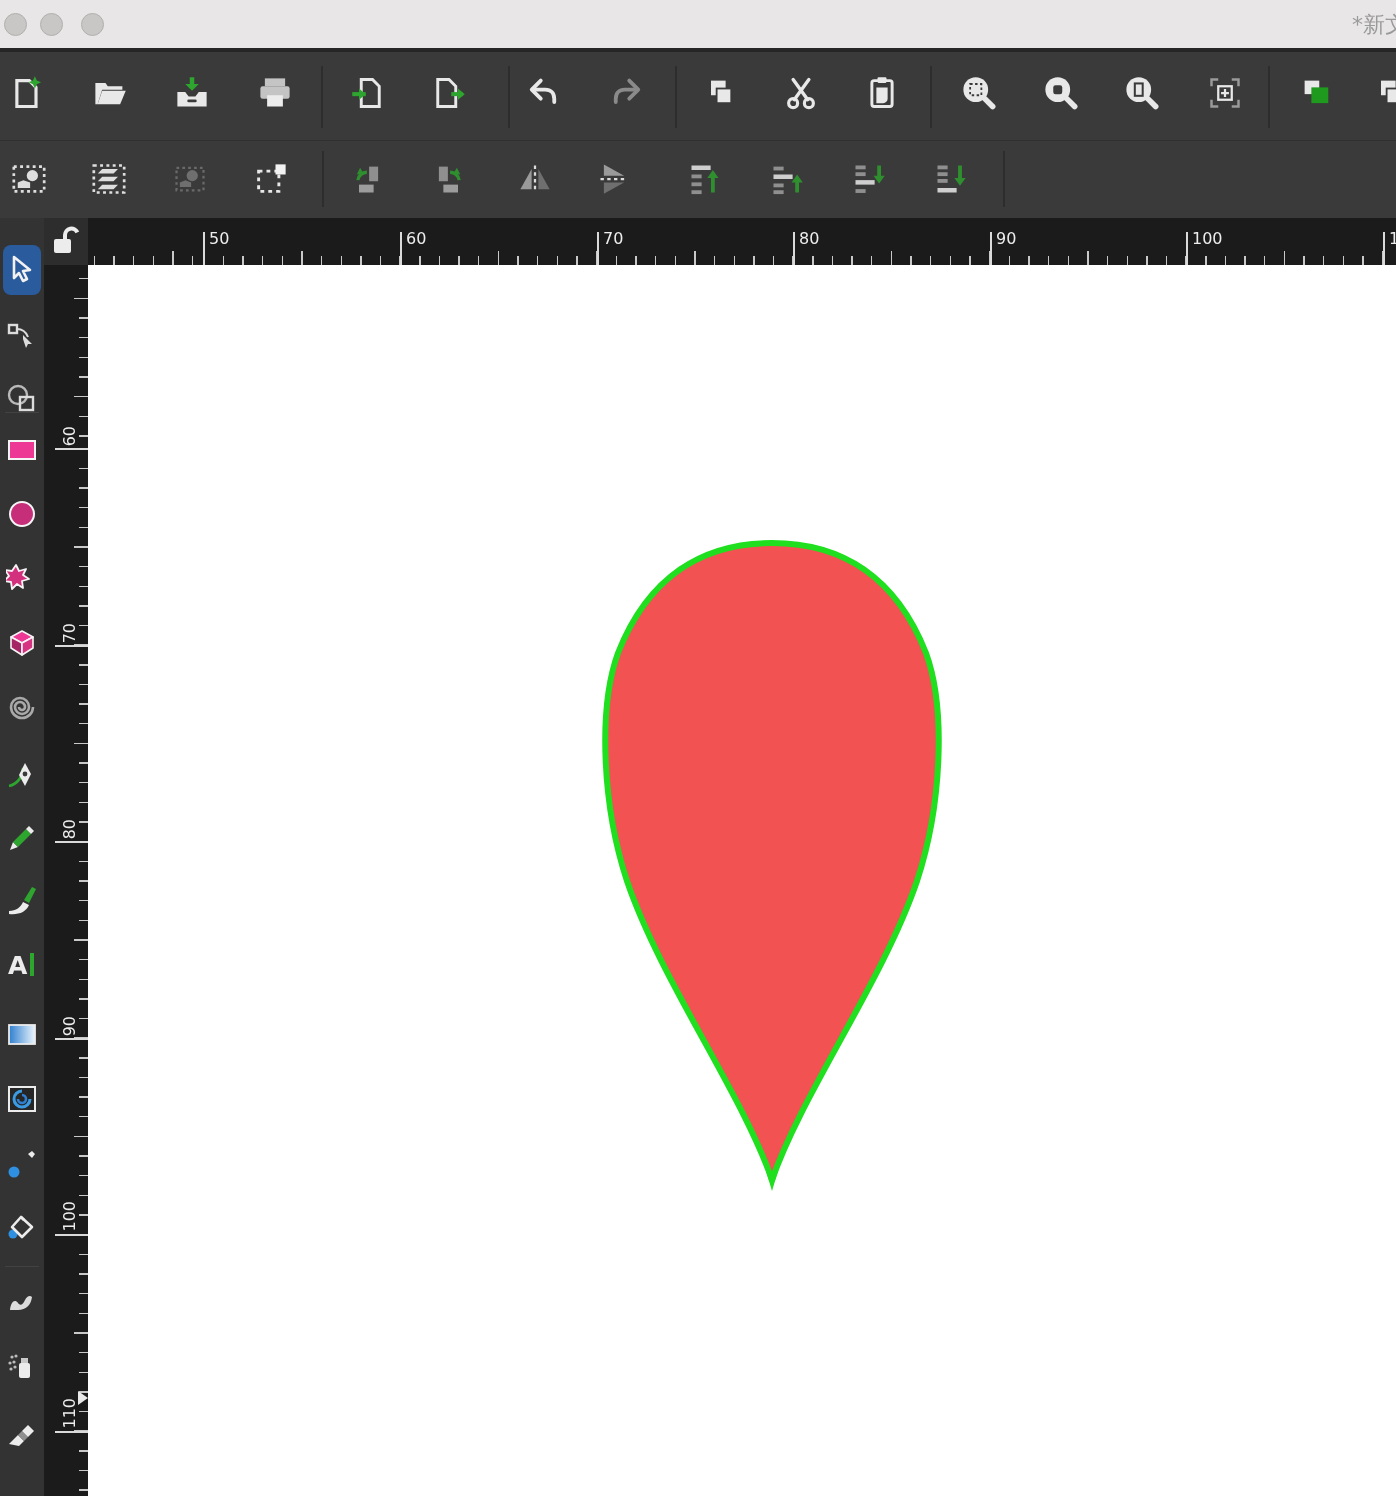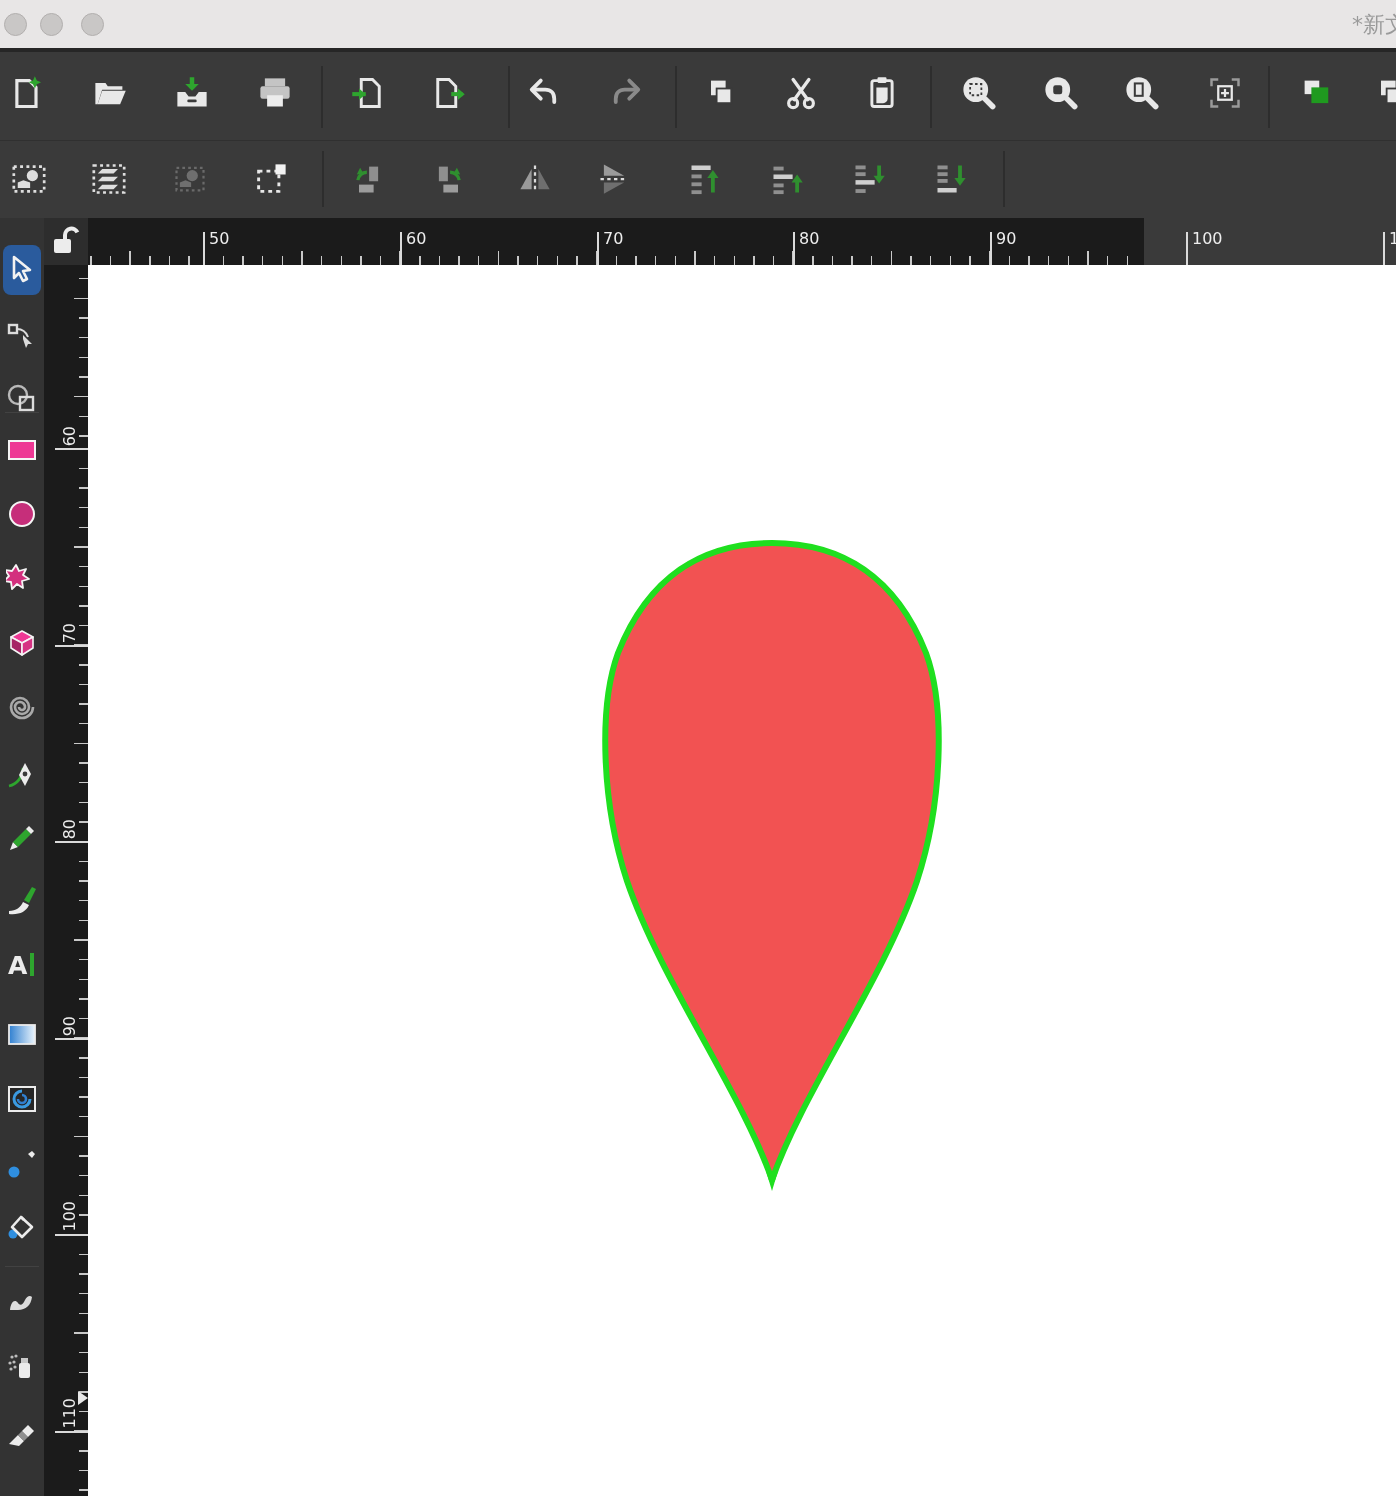--- a/index.html
+++ b/index.html
@@ -20,21 +20,21 @@
   .spinval{position:absolute;left:20px;top:13px;font-size:20px;color:#8d8d8d;}
   .spindiv{position:absolute;top:6px;width:2px;height:38px;background:#2f2f2f;}
   .spinbtn{position:absolute;top:0;width:30px;height:50px;display:flex;align-items:center;justify-content:center;font-size:22px;color:#6e6e6e;}
   
   #toolbox{position:absolute;left:0;top:218px;width:44px;height:1278px;background:#333333;}
   .tb{position:absolute;left:3px;width:38px;height:50px;display:flex;align-items:center;justify-content:center;}
   .tb.active{background:#2a5b9d;border-radius:8px;}
   .tbx-div{position:absolute;left:5px;width:34px;height:1px;background:#424242;}
   
   #ruler-corner{position:absolute;left:44px;top:218px;width:44px;height:47px;background:#2d2d2d;display:flex;align-items:center;justify-content:center;}
-  #hruler{position:absolute;left:88px;top:218px;width:1056px;height:47px;background:#1b1b1b;
+  #hruler{position:absolute;left:88px;top:218px;width:1308px;height:47px;background:#1b1b1b;
     background-image:
       repeating-linear-gradient(to right,#c9c9c9 0 1.4px,transparent 1.4px 19.65px),
       repeating-linear-gradient(to right,#c9c9c9 0 1.4px,transparent 1.4px 98.25px);
     background-size:auto 9px,auto 14px;
     background-position:115px bottom,115px bottom;
     background-repeat:repeat-x,repeat-x;}
   #vruler{position:absolute;left:44px;top:265px;width:44px;height:1231px;background:#1b1b1b;
     background-image:
       repeating-linear-gradient(to bottom,#c9c9c9 0 1.4px,transparent 1.4px 19.65px),
       repeating-linear-gradient(to bottom,#c9c9c9 0 1.4px,transparent 1.4px 98.25px);

